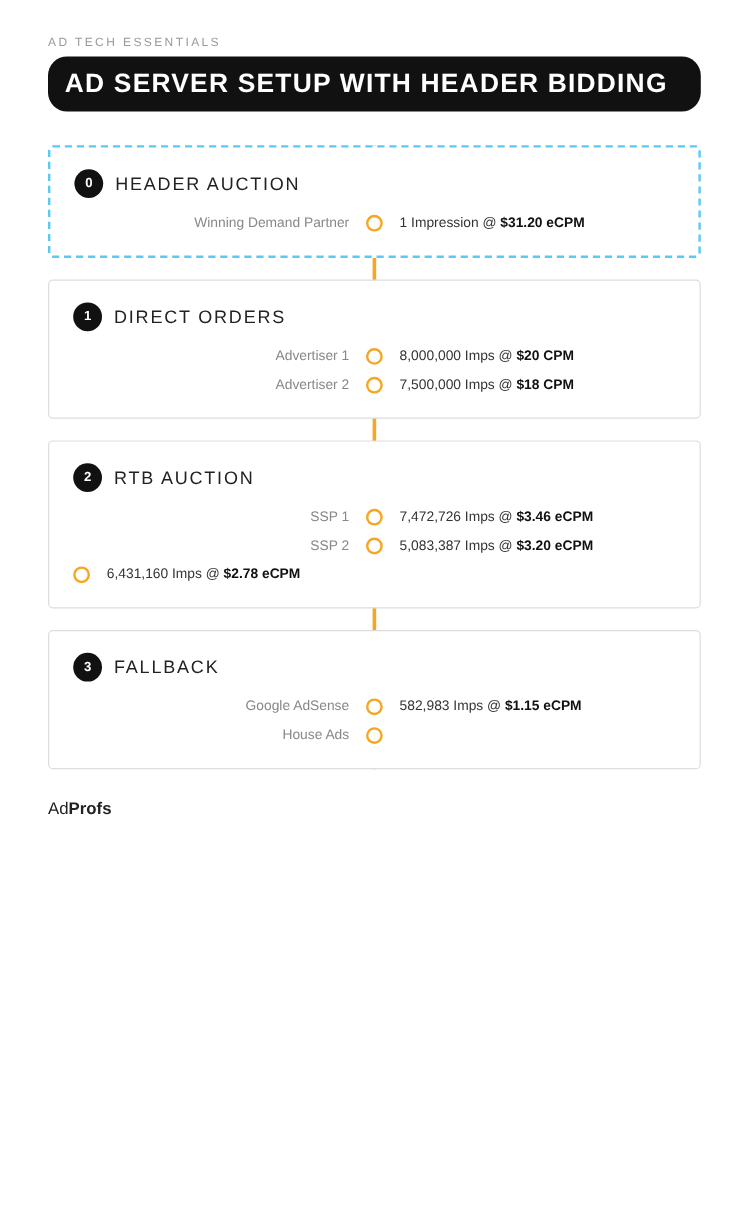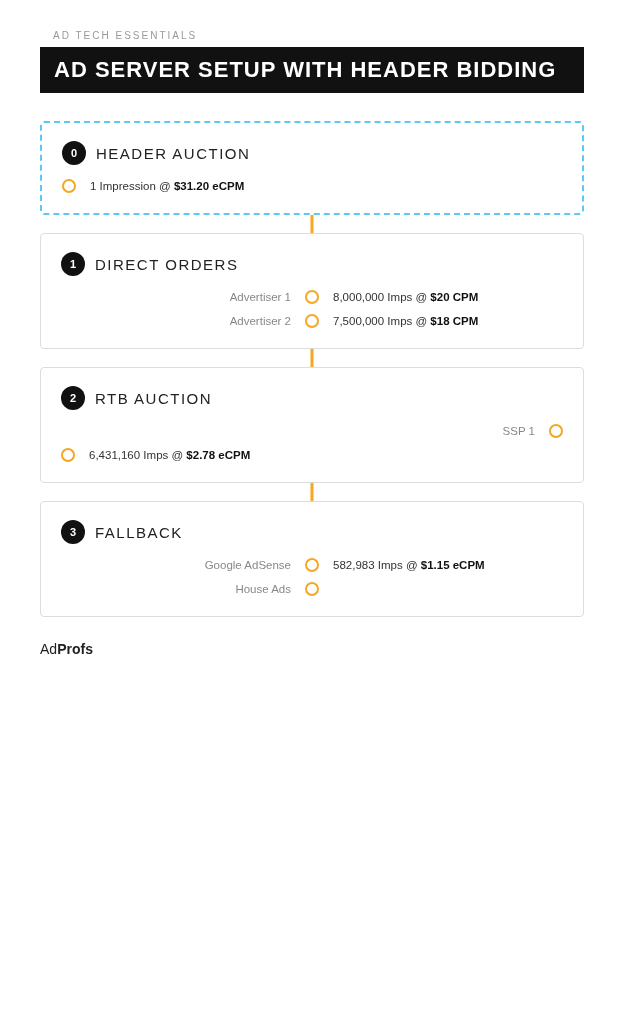--- a/index.html
+++ b/index.html
@@ -12,27 +12,27 @@
       color: #222;
     }
 
     .supertitle {
       font-size: 10px;
       letter-spacing: 2px;
       color: #999;
       text-transform: uppercase;
       margin-bottom: 6px;
       font-weight: 400;
-      margin-left: 13px;
     }
 
     .main-title-box {
       background: #111;
       padding: 10px 14px;
       margin-bottom: 28px;
+      border-radius: 16px;
     }
 
     .main-title {
       color: #fff;
       font-size: 22px;
       font-weight: 900;
       letter-spacing: 1px;
       text-transform: uppercase;
       line-height: 1.2;
     }
@@ -171,20 +171,21 @@
 </div>
 
 <div class="timeline" id="timeline-container">
 
 <div class="section header-section">
       <div class="section-header">
         <div class="section-number">0</div>
         <div class="section-title">HEADER AUCTION</div>
       </div>
       <div class="row-item">
+        <div class="row-label">Winning Demand Partner</div>
         <div class="row-dot"></div>
         <div class="row-value"><span>1 Impression @ </span><strong>$31.20 eCPM</strong></div>
       </div>
     </div>
     <div class="section">
       <div class="section-header">
         <div class="section-number">1</div>
         <div class="section-title">DIRECT ORDERS</div>
       </div>
       <div class="row-item">
@@ -199,20 +200,26 @@
       </div>
     </div>
     <div class="section">
       <div class="section-header">
         <div class="section-number">2</div>
         <div class="section-title">RTB AUCTION</div>
       </div>
       <div class="row-item">
         <div class="row-label">SSP 1</div>
         <div class="row-dot"></div>
+        <div class="row-value"><span>7,472,726 Imps @ </span><strong>$3.46 eCPM</strong></div>
+      </div>
+      <div class="row-item">
+        <div class="row-label">SSP 2</div>
+        <div class="row-dot"></div>
+        <div class="row-value"><span>5,083,387 Imps @ </span><strong>$3.20 eCPM</strong></div>
       </div>
       <div class="row-item">
         <div class="row-dot"></div>
         <div class="row-value"><span>6,431,160 Imps @ </span><strong>$2.78 eCPM</strong></div>
       </div>
     </div>
     <div class="section">
       <div class="section-header">
         <div class="section-number">3</div>
         <div class="section-title">FALLBACK</div>

